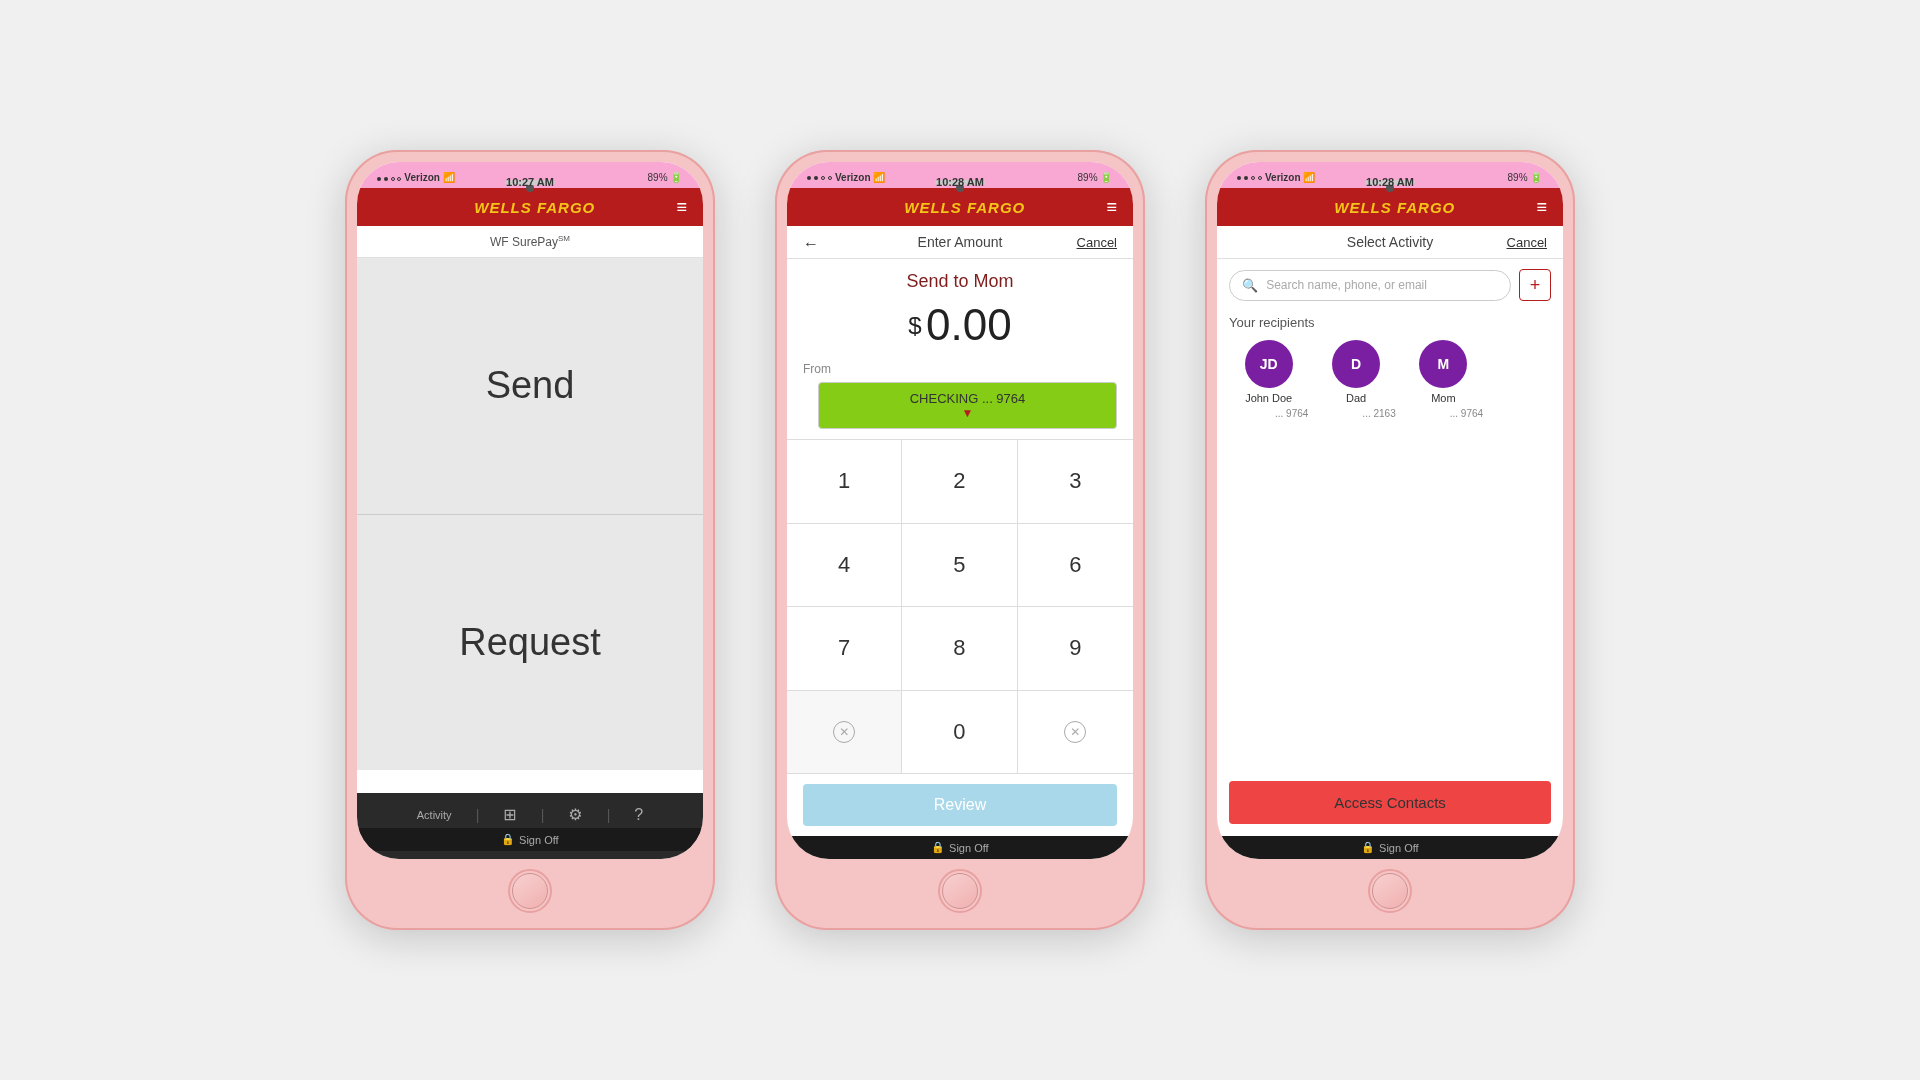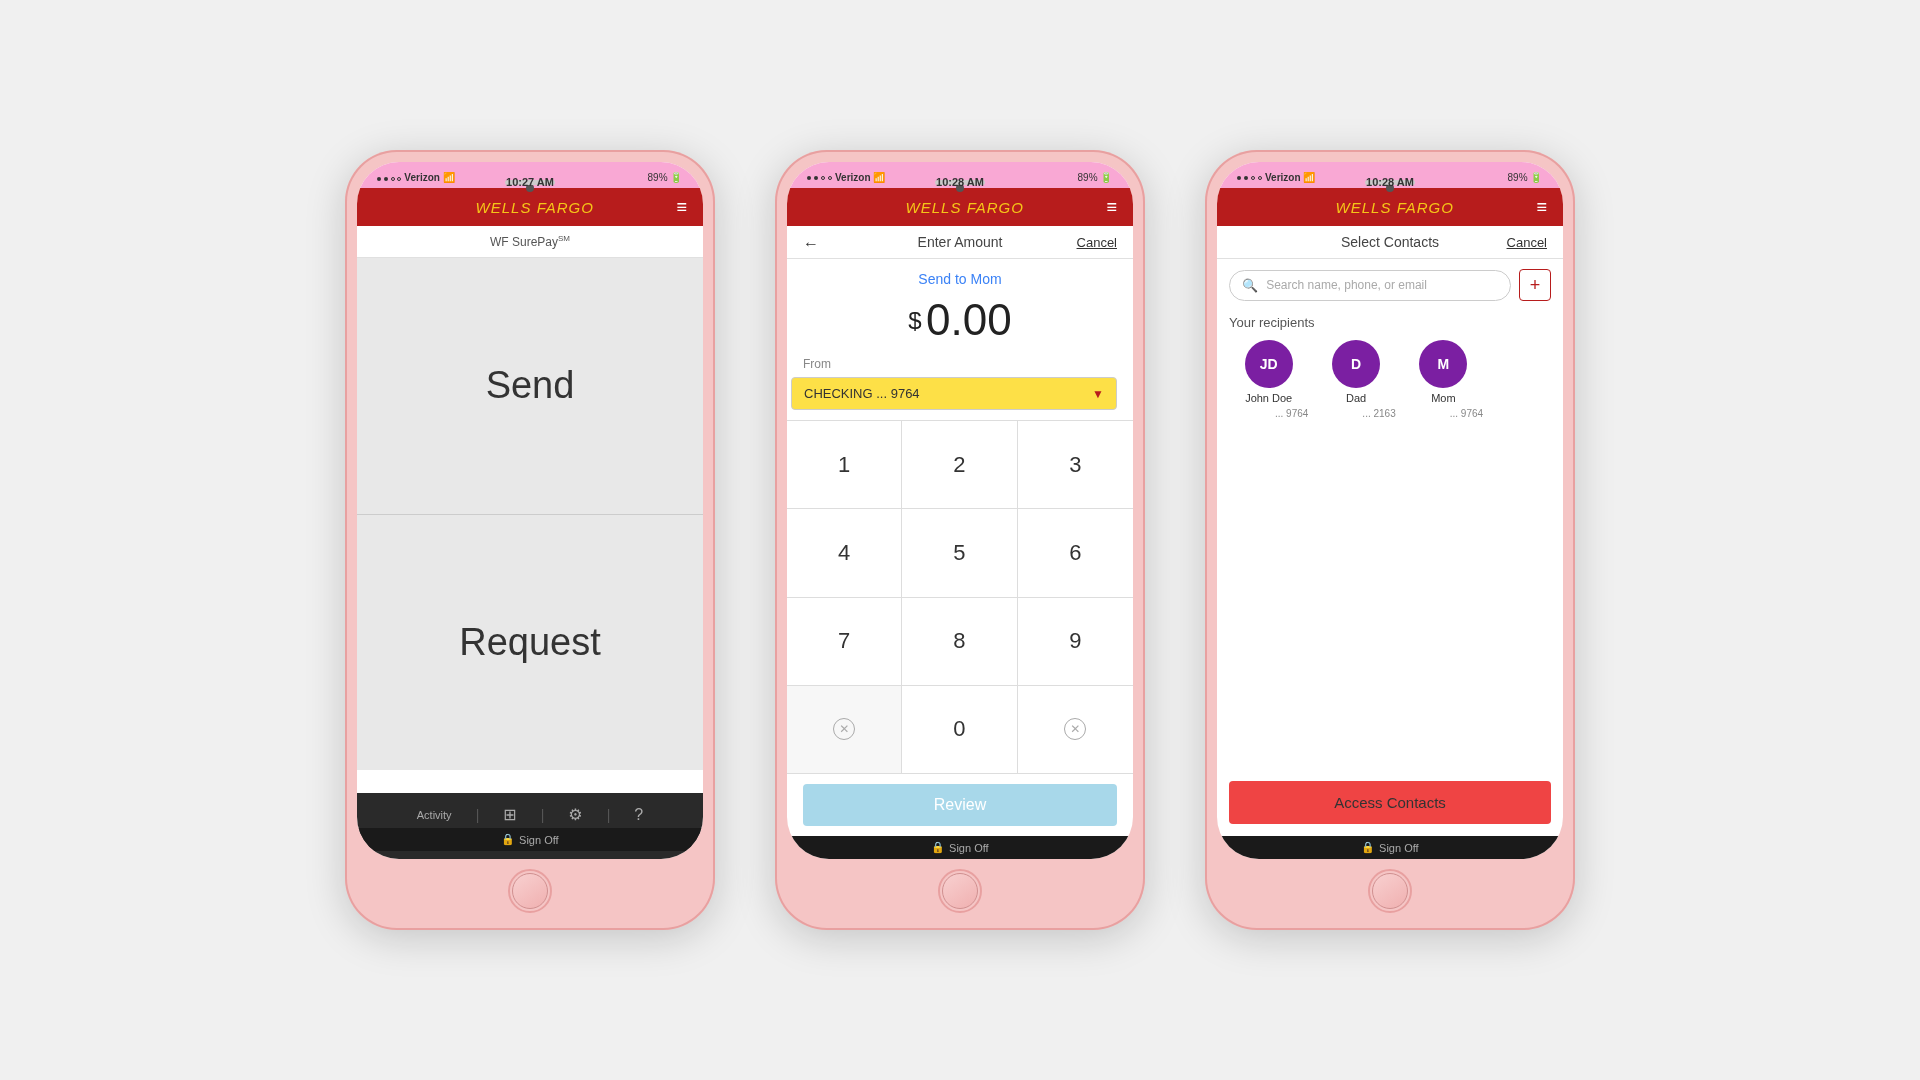--- a/index.html
+++ b/index.html
@@ -106,21 +106,21 @@
     .wf-header {
       background: #b71c1c;
       padding: 10px 16px;
       display: flex;
       align-items: center;
       justify-content: space-between;
       flex-shrink: 0;
     }
     .wf-logo {
       color: #f5c518;
-      font-weight: 400;
+      font-weight: 700;
       font-size: 15px;
       letter-spacing: 1px;
       text-transform: uppercase;
       font-style: italic;
     }
     .hamburger {
       color: #fff;
       font-size: 18px;
       line-height: 1;
     }
@@ -268,22 +268,22 @@
     
     .amount-screen {
       background: #fff;
       flex: 1;
       display: flex;
       flex-direction: column;
     }
     .send-to {
       text-align: center;
       padding: 12px 0 4px 0;
-      font-size: 14px;
-      color: #3b82f6;
+      font-size: 18px;
+      color: #7f1d1d;
     }
     .amount-display {
       text-align: center;
       padding: 4px 0 12px 0;
     }
     .amount-value {
       font-size: 44px;
       color: #222;
       font-weight: 300;
     }
@@ -291,28 +291,29 @@
       font-size: 24px;
       vertical-align: super;
       color: #222;
     }
     .from-label {
       font-size: 12px;
       color: #888;
       padding: 0 16px 6px 16px;
     }
     .account-dropdown {
-      margin: 0 16px 10px 4px;
+      margin: 0 16px 10px 31px;
       border: 1px solid #ccc;
       border-radius: 4px;
       padding: 8px 12px;
       display: flex;
       align-items: center;
       justify-content: space-between;
-      background: #fde047;
+      background: #84cc16;
+      flex-direction: column;
     }
     .account-text {
       font-size: 13px;
       color: #333;
     }
     .dropdown-arrow {
       color: #b71c1c;
       font-size: 12px;
     }
 
@@ -635,21 +636,21 @@
       </div>
     </div>
 
     <div class="wf-header">
       <div style="width:20px"></div>
       <div class="wf-logo">WELLS FARGO</div>
       <div class="hamburger">≡</div>
     </div>
 
     <div class="sub-header">
-      <span class="sub-header-title">Select Contacts</span>
+      <span class="sub-header-title">Select Activity</span>
       <span class="cancel-link">Cancel</span>
     </div>
 
     <div class="screen-body">
 
       <div style="display:flex; align-items:center; padding: 0 12px; margin-top:10px;">
         <div class="search-bar" style="flex:1; position:relative; margin:0;">
           <span class="search-icon-circle">🔍</span>
           <span class="search-input-text">Search name, phone, or email</span>
         </div>

